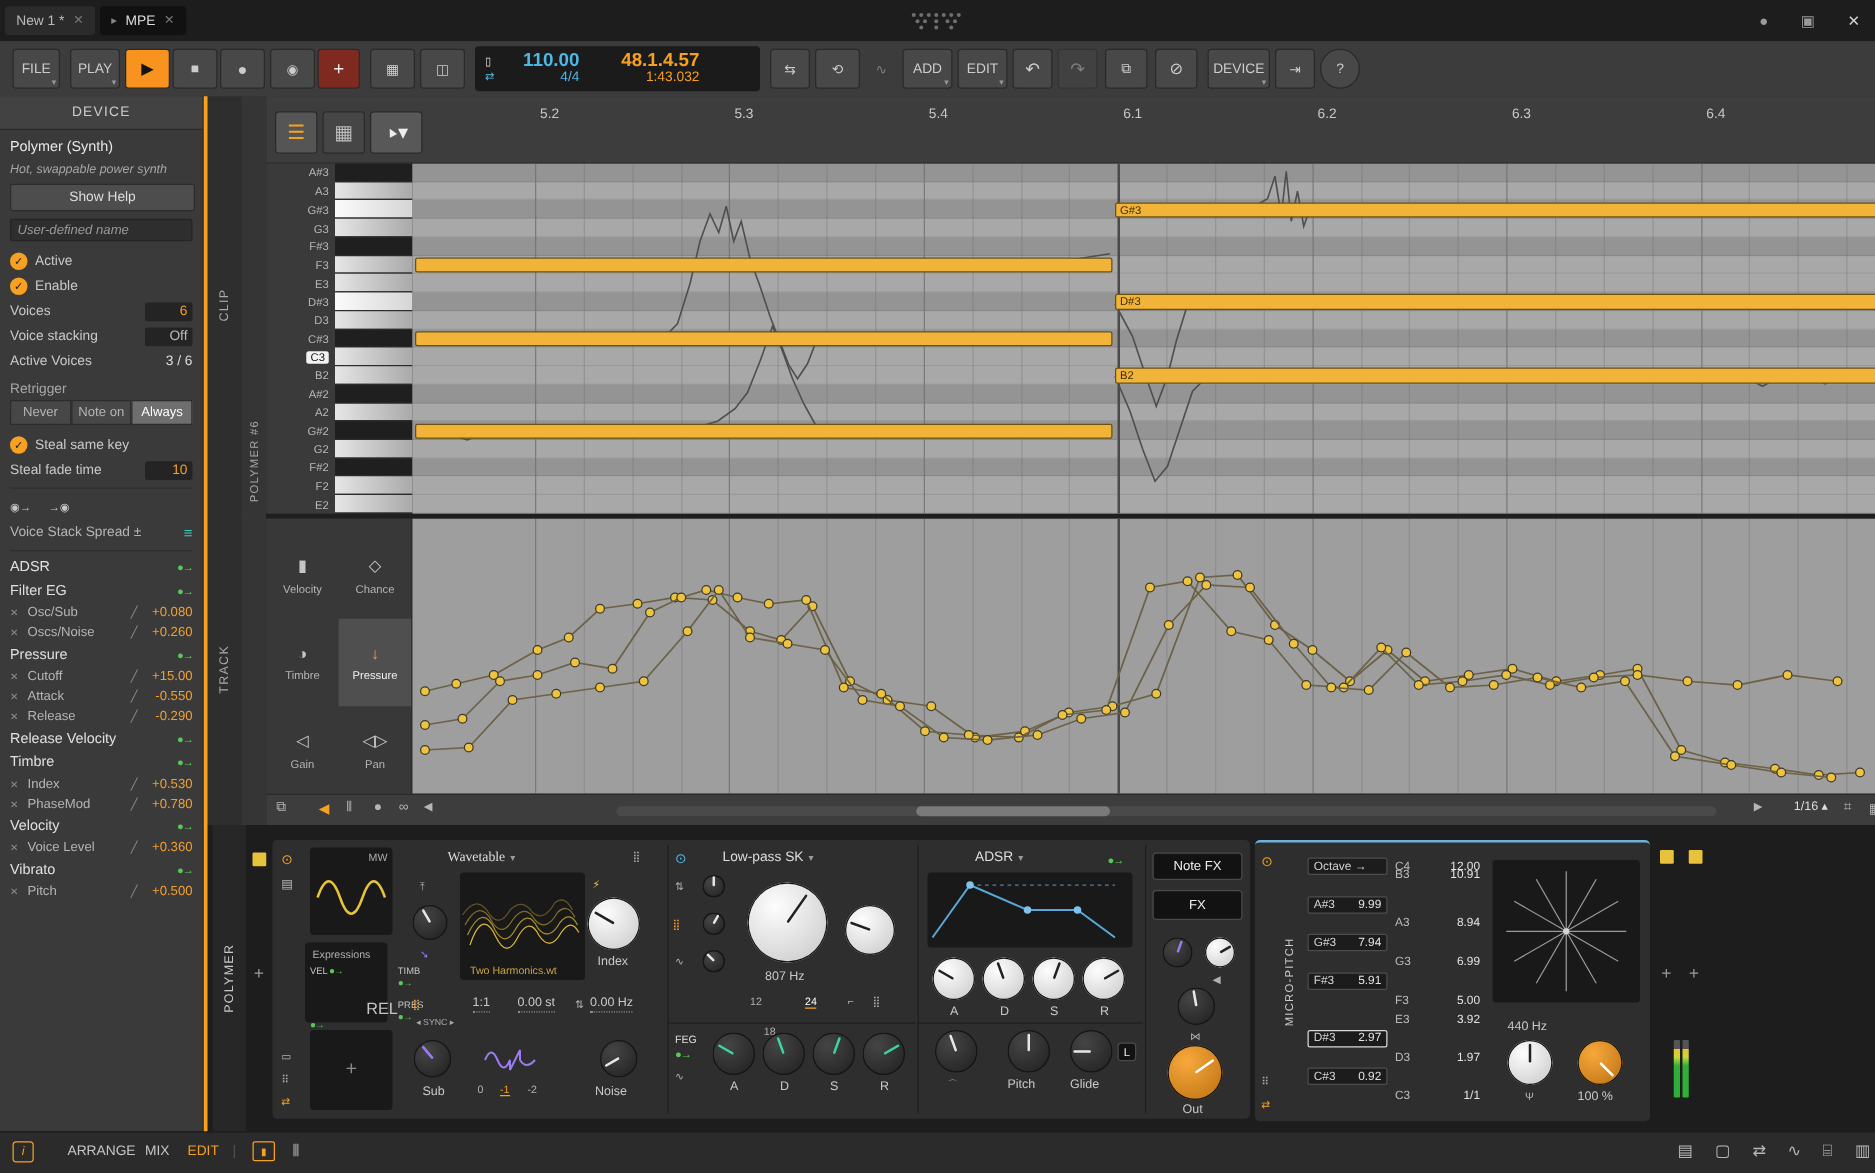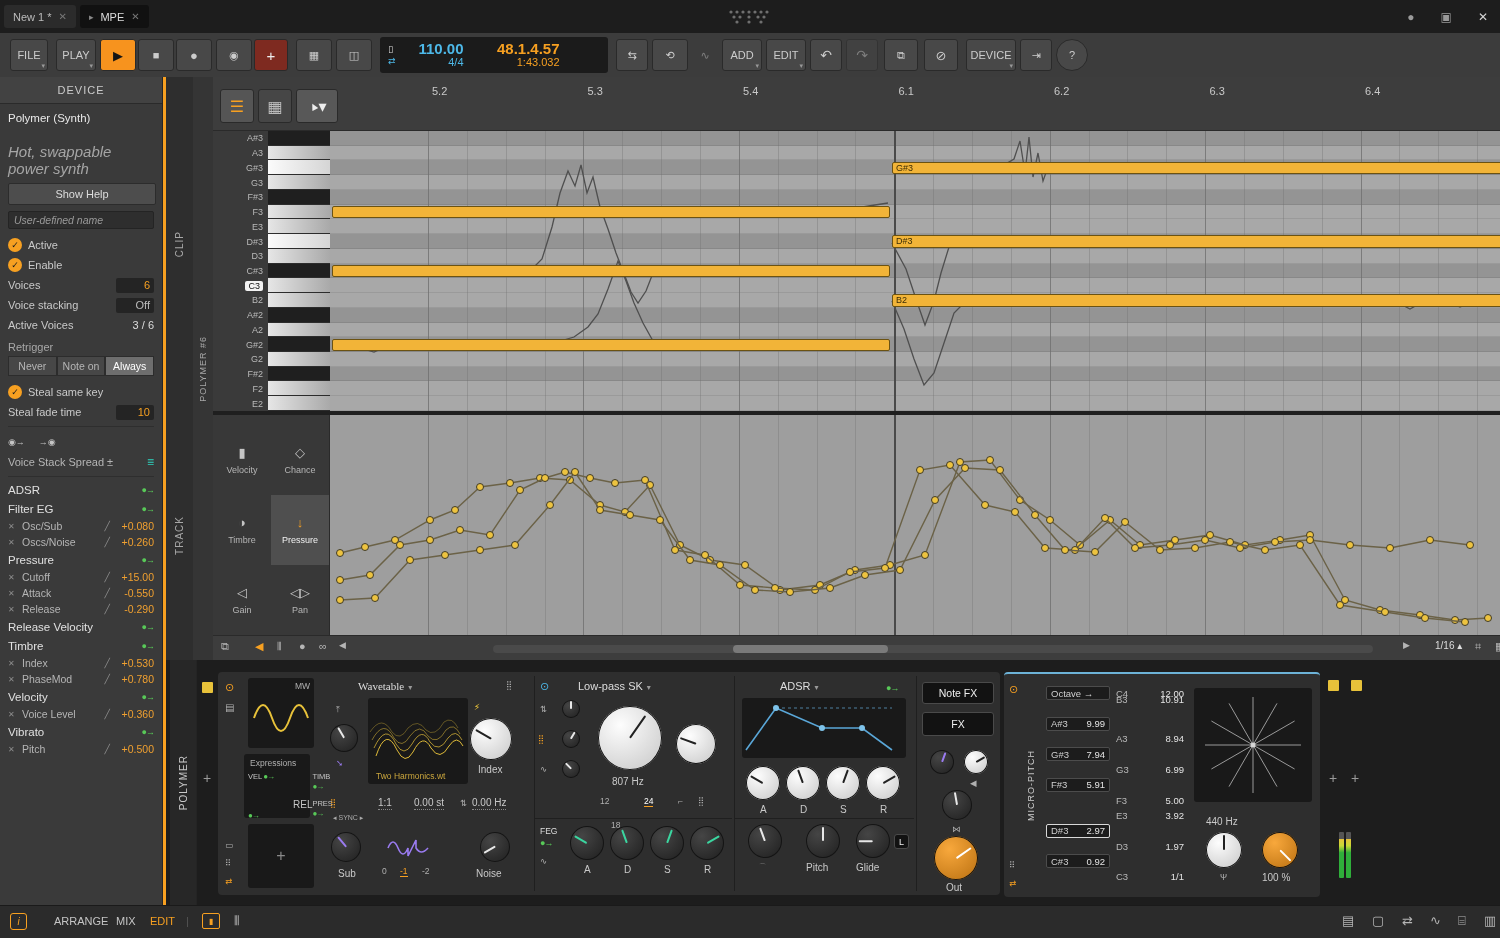--- a/index.html
+++ b/index.html
@@ -248,21 +248,21 @@
       </div>
     <div class="tbtn" style="left:1056px;width:32px;border-radius:50%;">
         <span>?</span>
       </div>
   </div>
 
   <div id="inspector">
     <div id="insp-head">DEVICE</div>
     <div id="insp-body">
       <div style="color:#e8e8e8;font-size:11.5px;">Polymer (Synth)</div>
-      <div style="color:#a5a5a5;font-size:15px;font-style:italic;margin:19px 0 4px 0;">Hot, swappable power synth</div>
+      <div style="color:#a5a5a5;font-size:10px;font-style:italic;margin:6px 0 4px 0;">Hot, swappable power synth</div>
       <div class="btn-help">Show Help</div>
       <input class="iinput" placeholder="User-defined name" style="">
       <div id="insp-toggles">
           <div class="irow">
             <span class="chk">✓</span>
             <span class="lbl">Active</span>
           </div>
           <div class="irow">
             <span class="chk">✓</span>
             <span class="lbl">Enable</span>
@@ -829,21 +829,21 @@
         <div id="expr-items" style="position:absolute;left:4px;top:18px;width:58px;display:grid;grid-template-columns:1fr 1fr;row-gap:8px;">
             <div style="display: flex; flex-direction: row; gap: 1px;">
               <span style="font-size: 7.5px; color: rgb(197, 197, 197);">VEL</span>
               <span class="route" style="font-size: 8px;">●→</span>
             </div>
             <div style="display: flex; flex-direction: column; gap: 1px;">
               <span style="font-size: 7.5px; color: rgb(197, 197, 197);">TIMB</span>
               <span class="route" style="font-size: 8px;">●→</span>
             </div>
             <div style="display: flex; flex-direction: column; gap: 1px;">
-              <span style="font-size: 10px; color: rgb(197, 197, 197); padding-left: 45px;">REL</span>
+              <span style="font-size: 13px; color: rgb(197, 197, 197); padding-left: 45px;">REL</span>
               <span class="route" style="font-size: 8px;">●→</span>
             </div>
             <div style="display: flex; flex-direction: column; gap: 1px;">
               <span style="font-size: 7.5px; color: rgb(197, 197, 197);">PRES</span>
               <span class="route" style="font-size: 8px;">●→</span>
             </div>
           </div>
       </div>
       <div class="dark-box" style="left:30px;top:152px;width:66px;height:64px;display:flex;align-items:center;justify-content:center;color:#8a8a8a;font-size:16px;">+</div>
 

